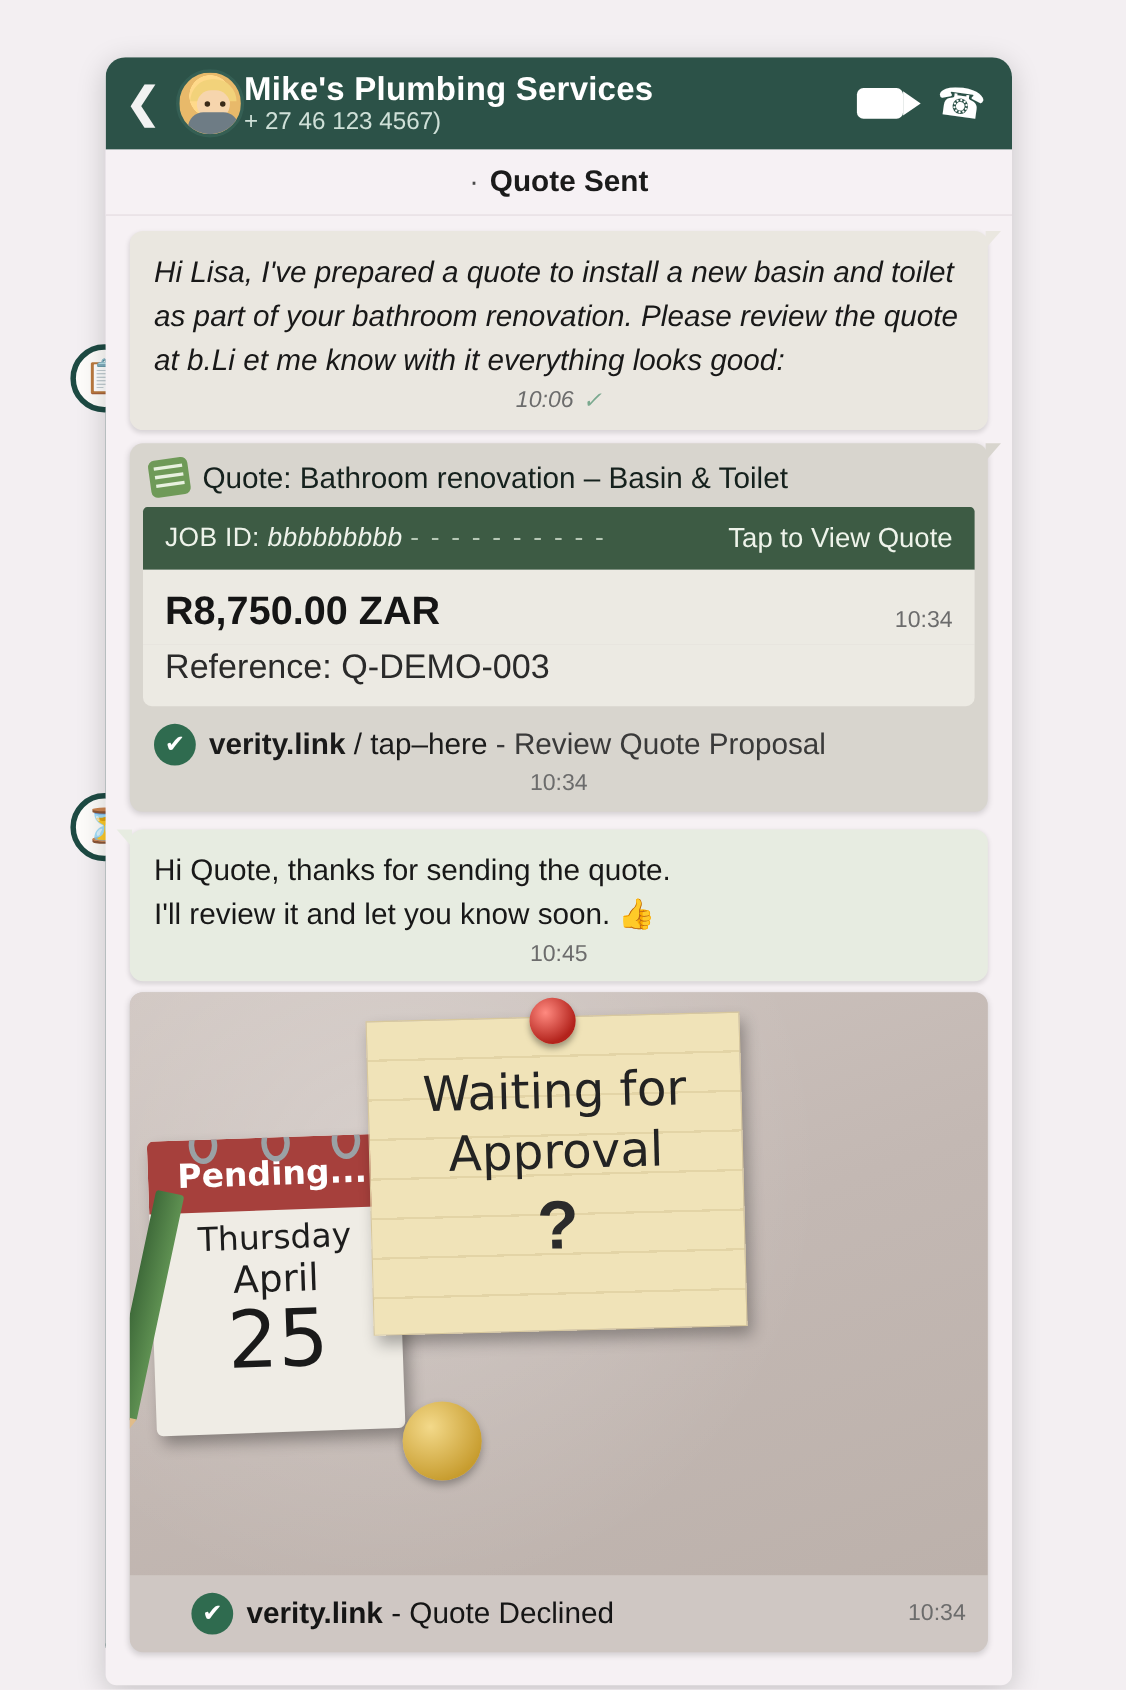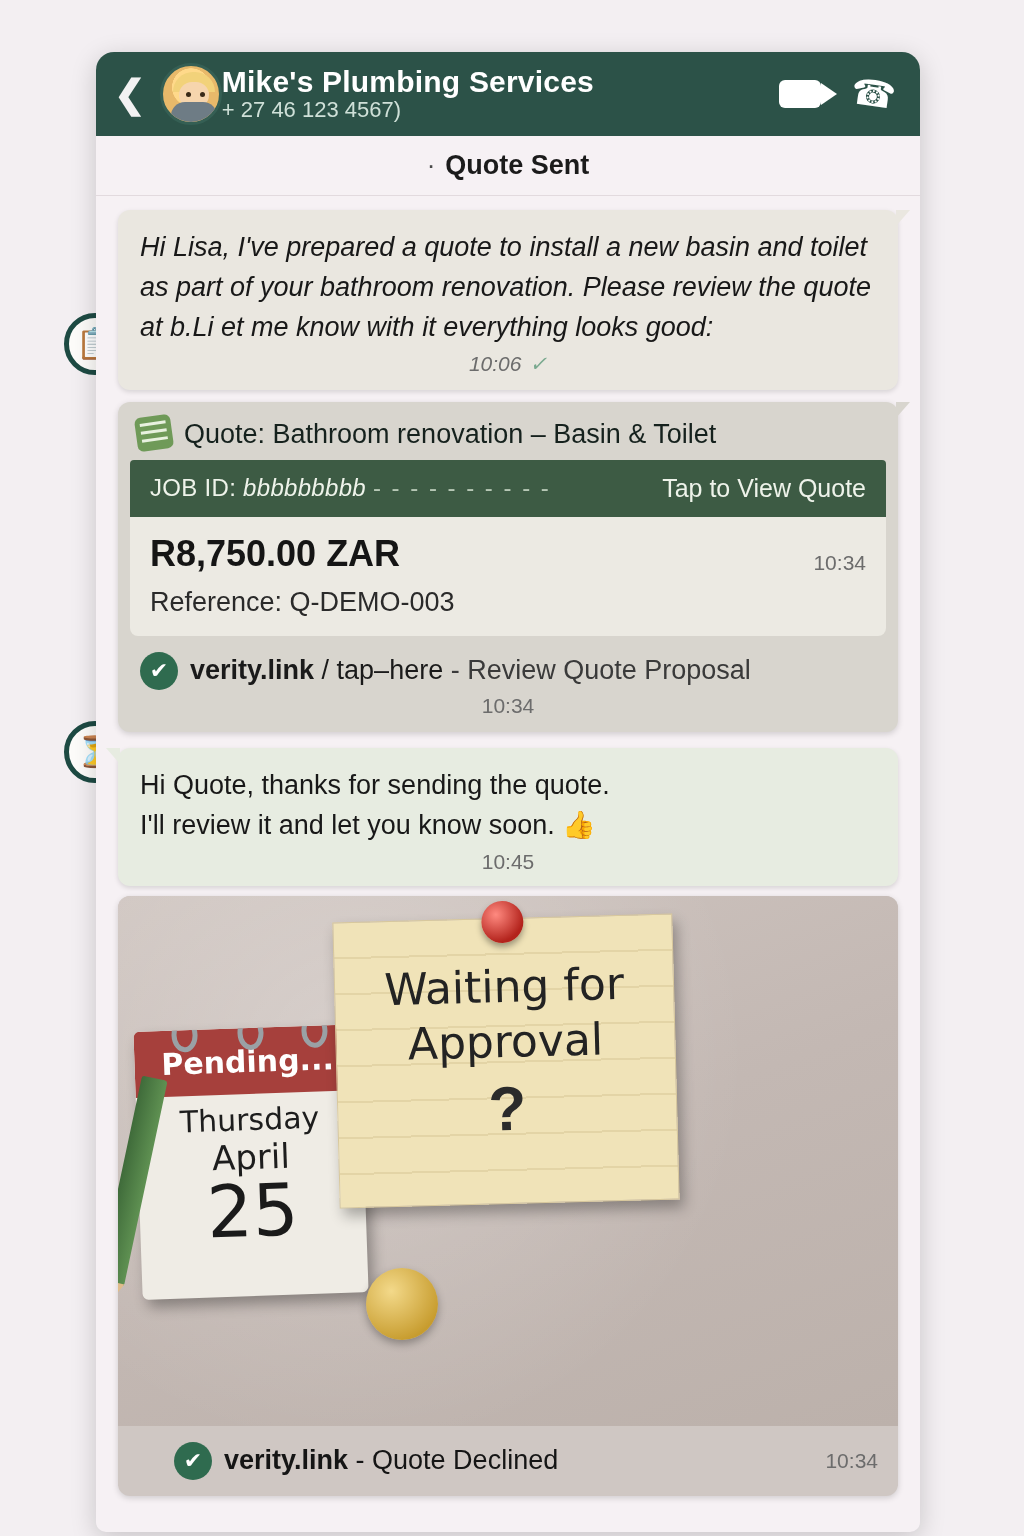--- a/index.html
+++ b/index.html
@@ -151,21 +151,21 @@
   .qc-band .jobid i { }
   .qc-band .dashes { color: #b7c8b6; letter-spacing: 2px; }
   .qc-band .tap { font-size: 25px; }
   .qc-amount-row {
     background: #eceae3; padding: 16px 20px 10px 20px;
     display: flex; align-items: flex-end; justify-content: space-between;
   }
   .qc-amount { font-size: 36px; font-weight: bold; color: #151515; }
   .qc-ref {
     background: #eceae3; padding: 2px 20px 18px 20px;
-    font-size: 27px; color: #2a2a2a; border-radius: 0 0 8px 8px;
+    font-size: 31px; color: #2a2a2a; border-radius: 0 0 8px 8px;
   }
   .qc-link-row { display: flex; align-items: center; gap: 12px; padding: 16px 6px 0 10px; }
   .verify-badge {
     width: 38px; height: 38px; border-radius: 50%; background: #2f6b4f;
     color: #fff; font-size: 22px; display: flex; align-items: center; justify-content: center; flex: none;
   }
   .qc-link { font-size: 27px; color: #1a1a1a; }
   .qc-link b { font-weight: bold; }
   .qc-link .muted { color: #3a3a3a; }
 

